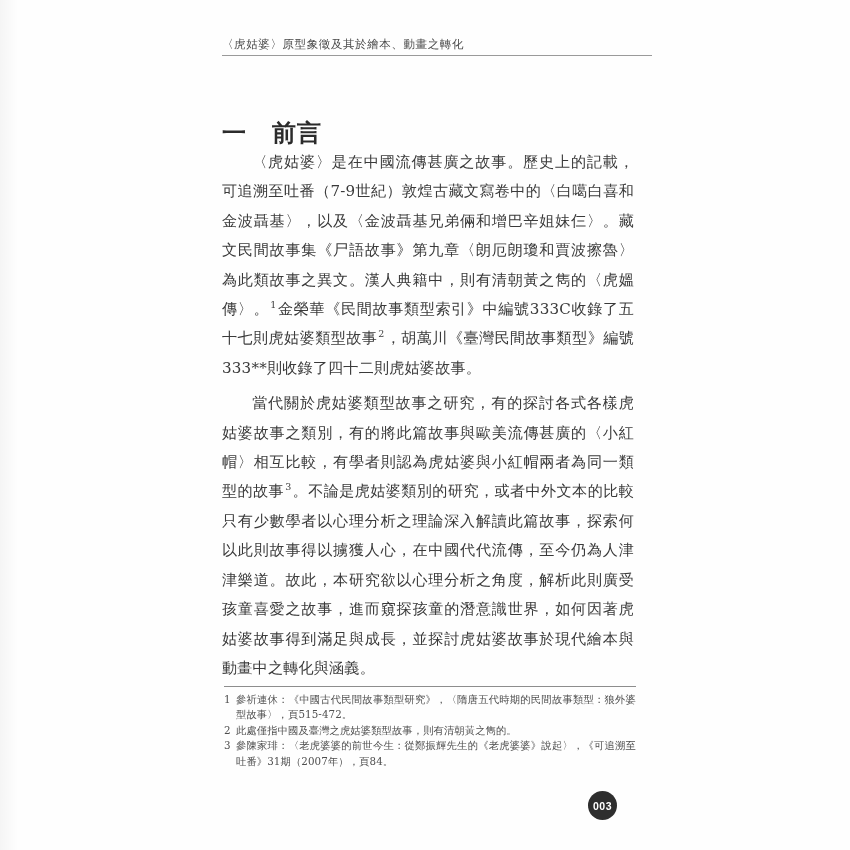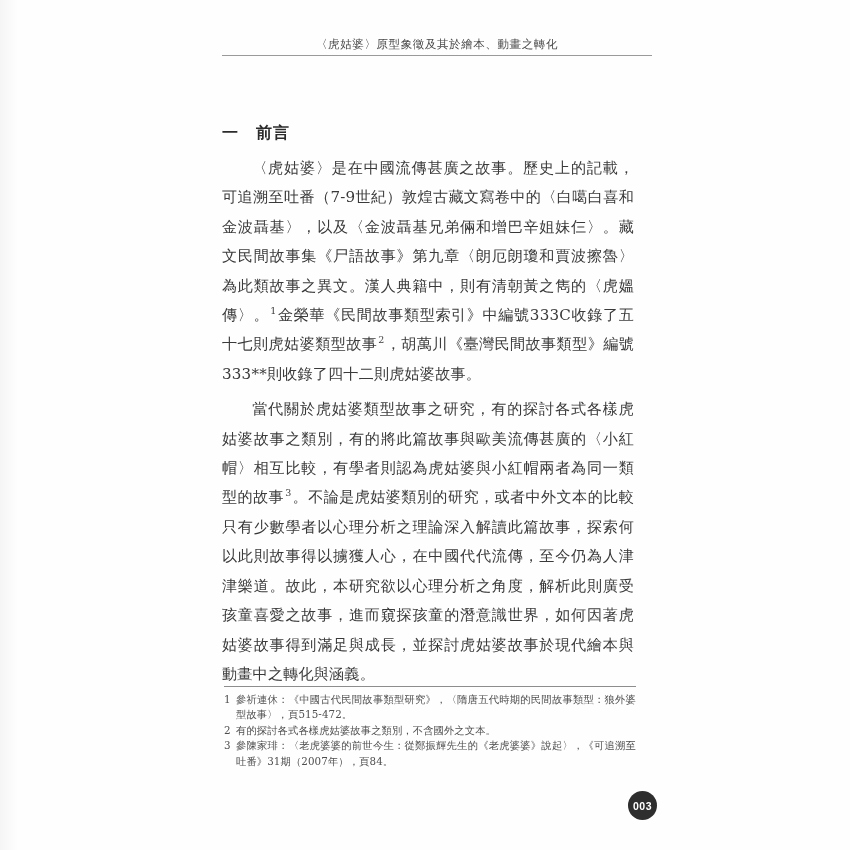--- a/index.html
+++ b/index.html
@@ -35,21 +35,21 @@
   }
 
   
   .header-zone {
     position: absolute;
     left: 222px;
     top: 36px;
     width: 430px;
   }
   .running-head {
-    text-align: center;
+    text-align: left;
     font-size: 11.5px;
     line-height: 16px;
     color: #4a4a4a;
     letter-spacing: 0.6px;
     white-space: nowrap;
     font-family: "DejaVu Serif", "Liberation Serif", serif;
   }
   .header-rule {
     margin-top: 3px;
     height: 1px;
@@ -59,36 +59,36 @@
 
   
   .content {
     position: absolute;
     left: 222px;
     top: 118px;
     width: 412px;
   }
 
   .section-title {
-    font-size: 16px;
+    font-size: 24px;
     line-height: 30px;
     color: #2b2b2b;
     font-weight: 700;
     letter-spacing: 1px;
     white-space: pre;
   }
 
   .para {
     font-size: 15.1px;
     line-height: 29.4px;
     color: #3a3a3a;
     text-align: justify;
     text-justify: inter-ideograph;
     text-indent: 2em;
-    margin: 6px 0 6px 0;
+    margin: 0 0 6px 0;
     letter-spacing: 0.2px;
   }
   .para:last-child { margin-bottom: 0; }
 
   sup.fn {
     font-size: 9.5px;
     vertical-align: super;
     line-height: 0;
     color: #3a3a3a;
     padding: 0 1px;
@@ -122,21 +122,21 @@
   }
   .fn-text {
     flex: 1 1 auto;
     text-align: justify;
     text-justify: inter-ideograph;
   }
 
   
   .page-number {
     position: absolute;
-    left: 628px;
+    left: 588px;
     top: 791px;
     width: 29px;
     height: 29px;
     border-radius: 50%;
     background: #2e2e2e;
     color: #ffffff;
     font-size: 10.5px;
     font-weight: 700;
     letter-spacing: 0.5px;
     display: flex;
@@ -170,21 +170,21 @@
   <div class="footnotes">
     <div class="fn-rule"></div>
 
     <div class="fn-item">
       <span class="fn-num">1</span>
       <span class="fn-text">參祈連休：《中國古代民間故事類型研究》，〈隋唐五代時期的民間故事類型：狼外婆型故事〉，頁515-472。</span>
     </div>
 
     <div class="fn-item">
       <span class="fn-num">2</span>
-      <span class="fn-text">有的探討各式各樣虎姑婆故事之類別，不含國外之文本。</span>
+      <span class="fn-text">此處僅指中國及臺灣之虎姑婆類型故事，則有清朝黃之雋的。</span>
     </div>
 
     <div class="fn-item">
       <span class="fn-num">3</span>
       <span class="fn-text">參陳家琲：〈老虎婆婆的前世今生：從鄭振輝先生的《老虎婆婆》說起〉，《可追溯至吐番》31期（2007年），頁84。</span>
     </div>
   </div>
 
   <div class="page-number">003</div>
 

